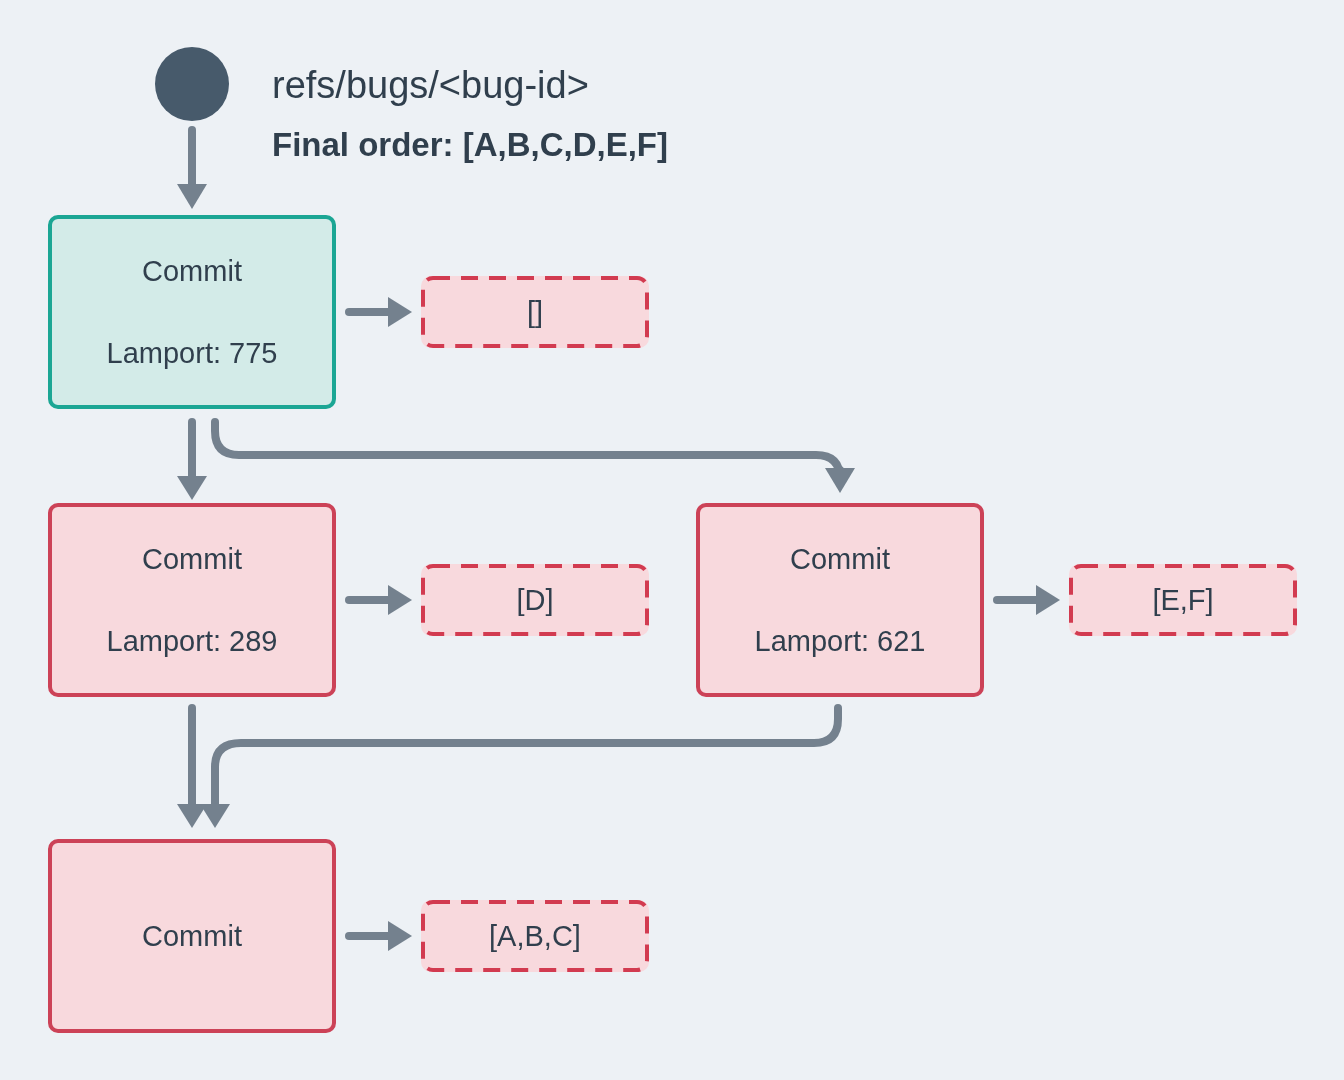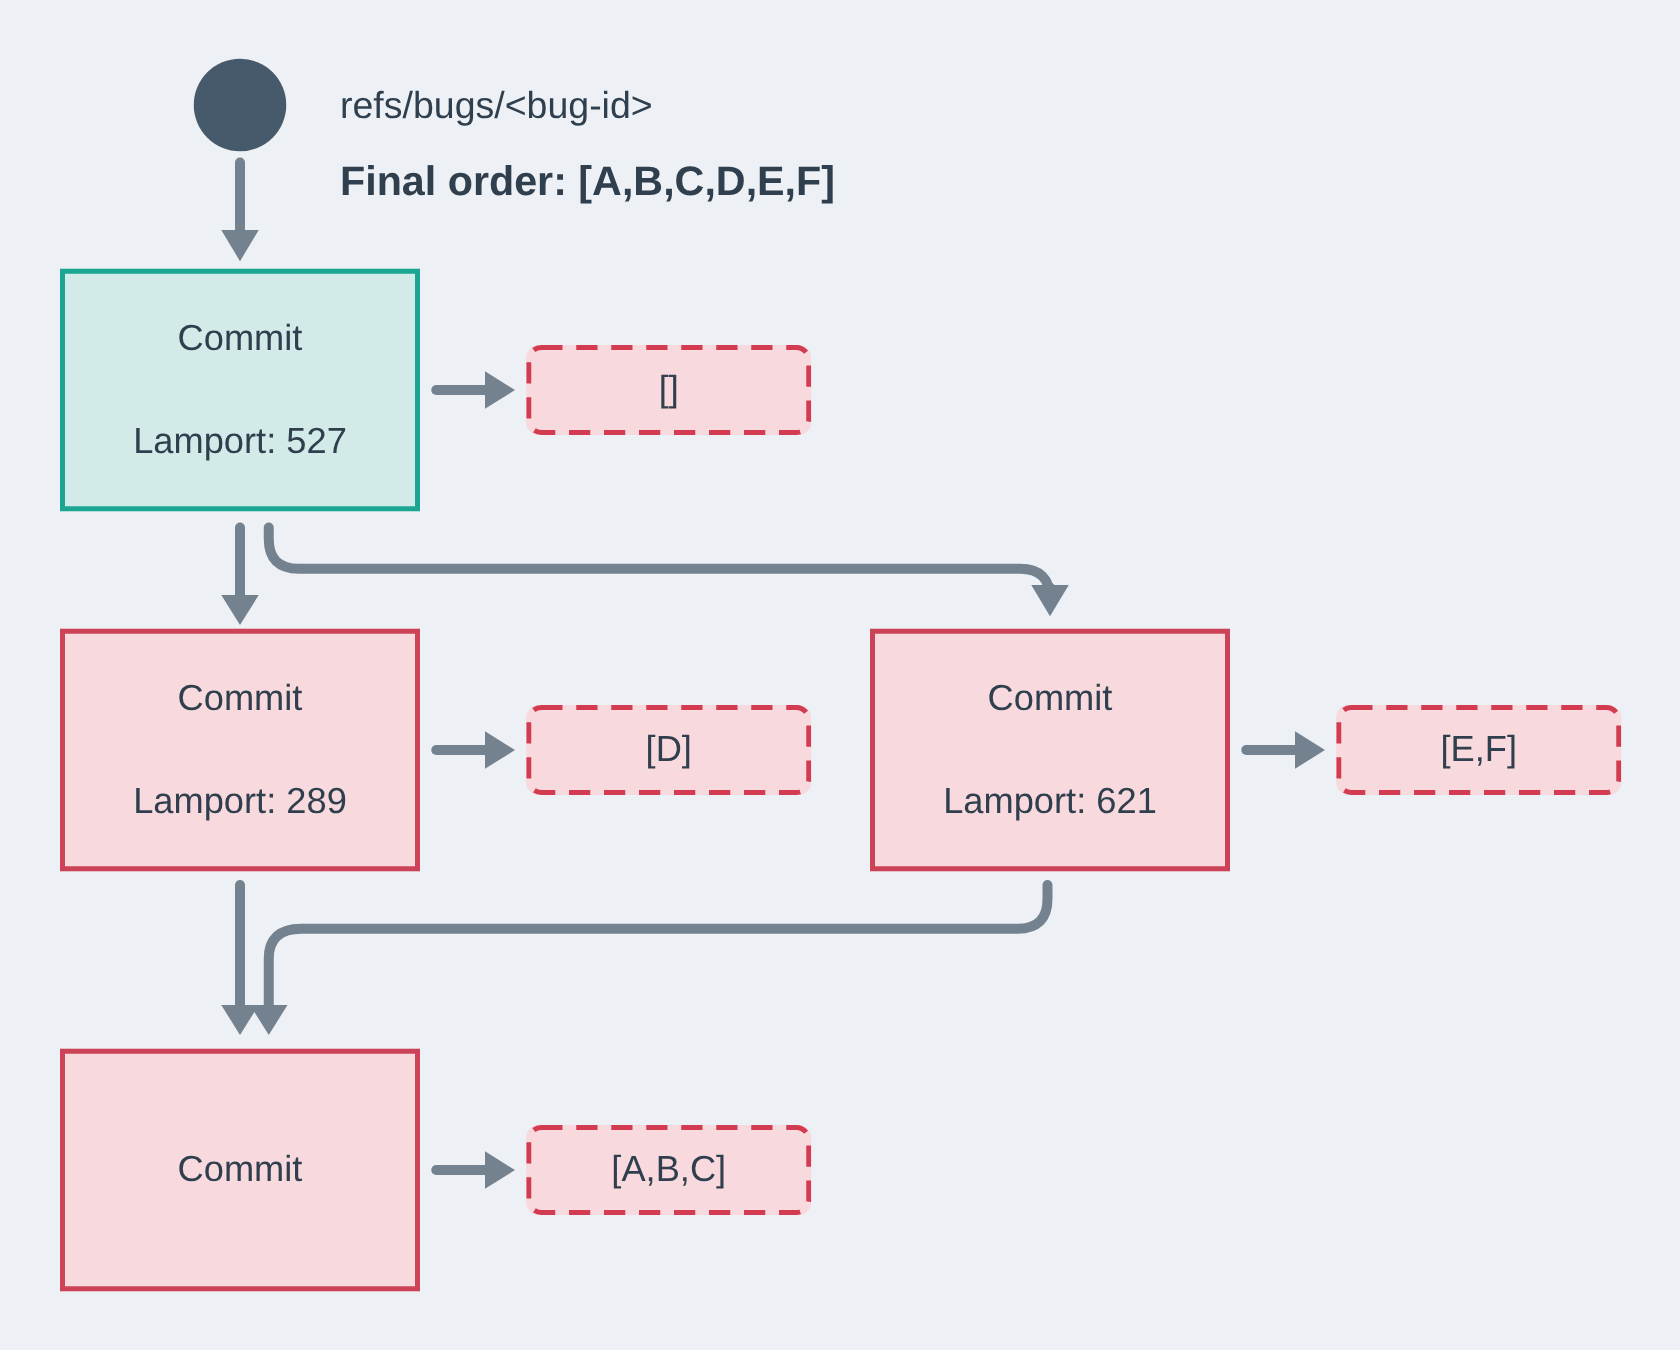--- a/index.html
+++ b/index.html
@@ -35,40 +35,40 @@
   .ref-dot{
     position:absolute;
     left:155px;top:47px;
     width:74px;height:74px;
     border-radius:50%;
     background:var(--slate);
   }
   .ref-label{
     position:absolute;
     left:272px;top:68px;
-    font-size:30px;
+    font-size:38px;
     line-height:34px;
     color:var(--text);
     white-space:nowrap;
   }
   .final-order{
     position:absolute;
     left:272px;top:127px;
     font-size:33px;
     line-height:36px;
     font-weight:700;
     color:var(--text);
     white-space:nowrap;
   }
   .node{
     position:absolute;
     width:288px;height:194px;
     box-sizing:border-box;
     border:4px solid;
-    border-radius:0;
+    border-radius:10px;
     display:flex;
     flex-direction:column;
     align-items:center;
     justify-content:center;
     font-size:29px;
     line-height:48px;
     text-align:center;
     gap:34px;
   }
   .node.highlight{ background:var(--tealFill); border-color:var(--teal); }
@@ -128,21 +128,21 @@
       <polygon points="388,921 388,951 412,936"></polygon>
     </g>
   </svg>
 
   <div class="ref-dot"></div>
   <div class="ref-label">refs/bugs/&lt;bug-id&gt;</div>
   <div class="final-order">Final order: [A,B,C,D,E,F]</div>
 
   <div class="node highlight" style="left:48px;top:215px">
     <div>Commit</div>
-    <div>Lamport: 527</div>
+    <div>Lamport: 775</div>
   </div>
 
   <div class="node normal" style="left:48px;top:503px">
     <div>Commit</div>
     <div>Lamport: 289</div>
   </div>
 
   <div class="node normal" style="left:696px;top:503px">
     <div>Commit</div>
     <div>Lamport: 621</div>

